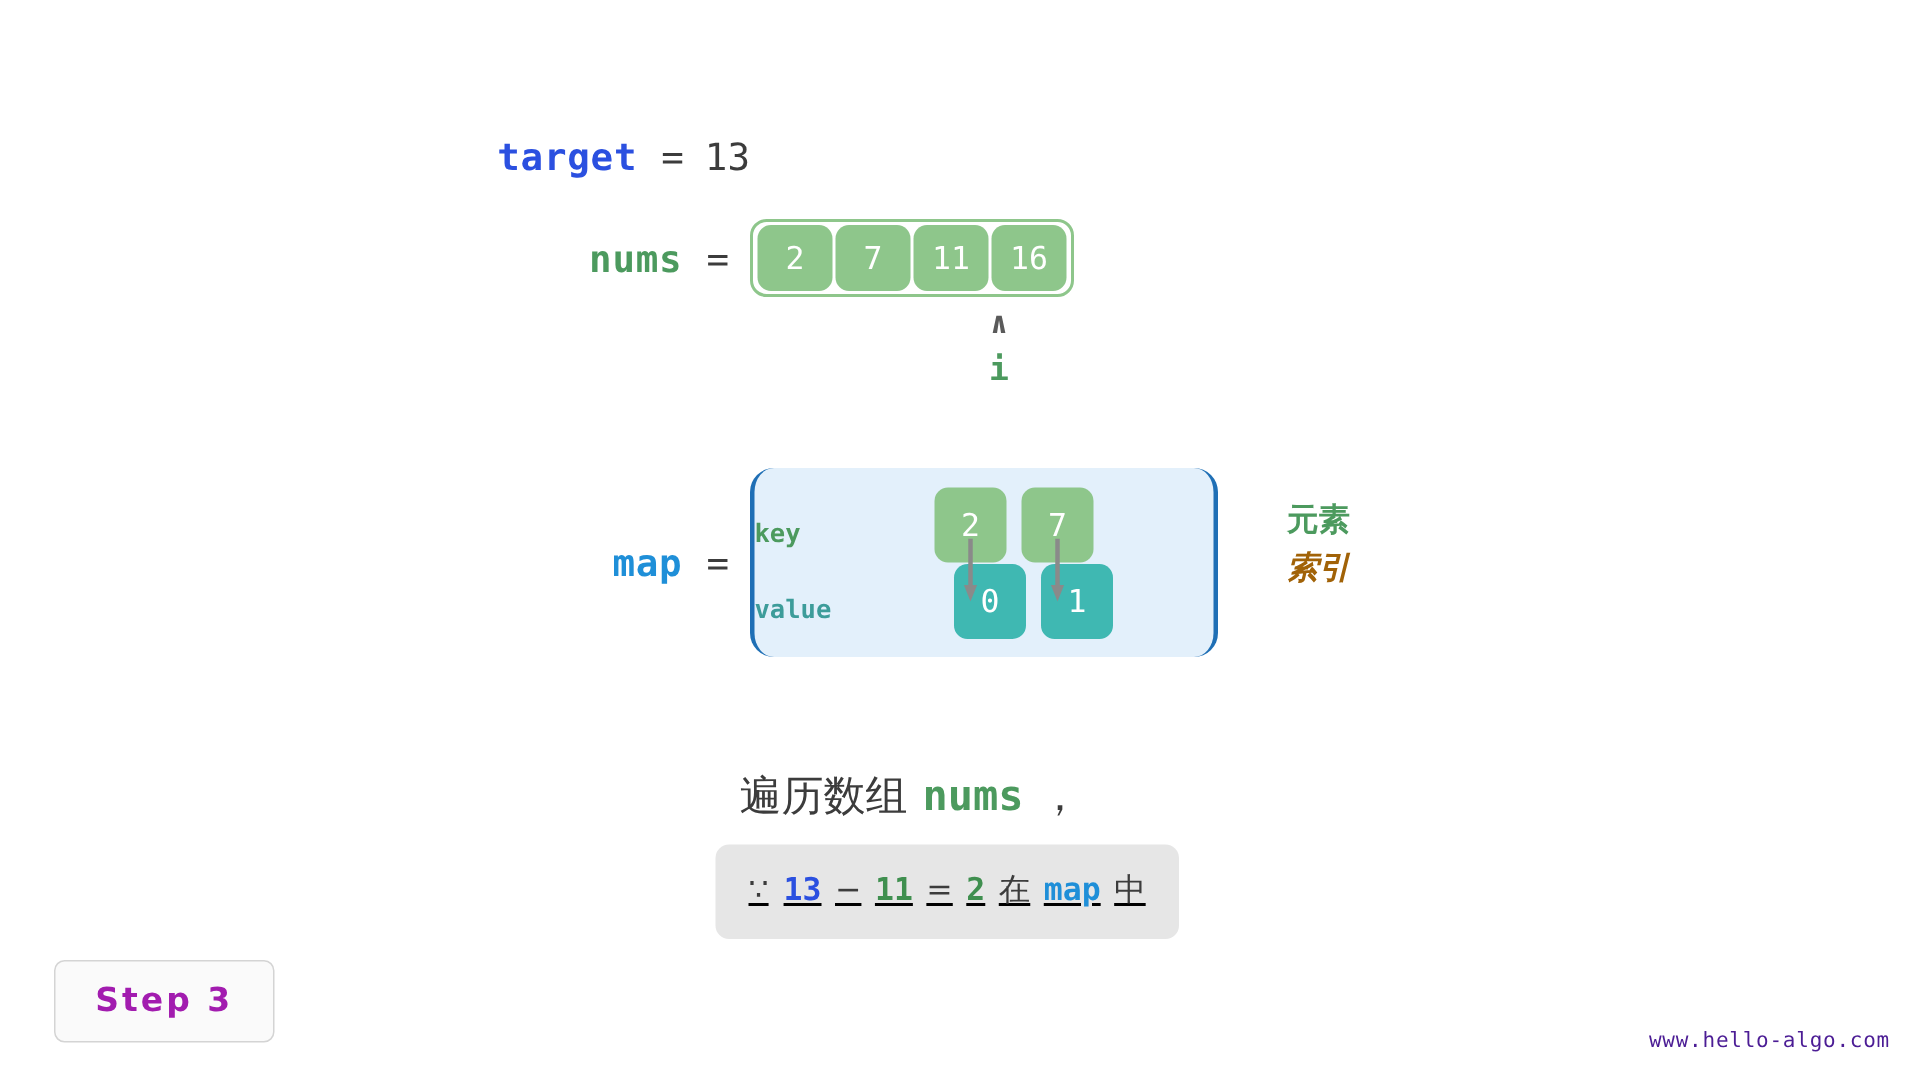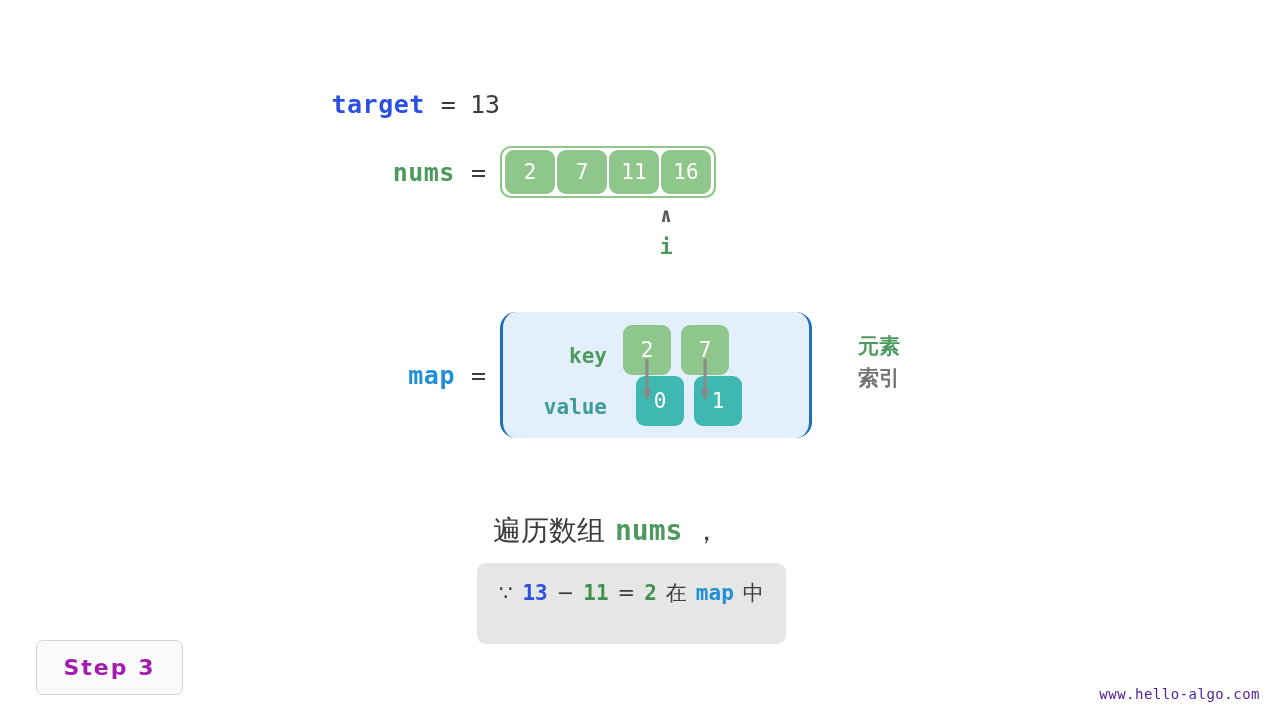--- a/index.html
+++ b/index.html
@@ -103,22 +103,22 @@
     height: 126px;
     box-sizing: border-box;
     padding: 12px 0 12px 0;
   }
   .map-line {
     display: flex; align-items: center; height: 51px;
   }
   .map-line + .map-line { margin-top: 0px; gap: 13px; }
   .map-rowlabel {
     width: 120px;
-    text-align: right;
-    font-size: 21px;
+    text-align: left;
+    font-size: 17px;
     font-weight: bold;
     padding-right: 16px;
     box-sizing: border-box;
     margin-top: 12px;
   }
   .map-rowlabel.key-lbl   { color: #4c9a5e; }
   .map-rowlabel.value-lbl { color: #3d9c9a; }
   .map-cells { display: flex; gap: 10px; }
   .map-cell {
     width: 48px; height: 50px;
@@ -142,21 +142,21 @@
   #map-legend {
     left: 858px; top: 330px;
     display: flex; flex-direction: column; 
   }
   .legend-item {
     font-family: "DejaVu Sans", sans-serif;
     font-size: 21px; font-weight: bold;
     line-height: 32px;
   }
   .legend-item.elem  { color: #4c9a5e; }
-  .legend-item.index { color: #737373; }
+  .legend-item.index { color: #a16207; font-style: italic; }
 
   
   #caption-line {
     left: 493px; top: 512px;
     font-size: 28px;
     color: #3c3c3c;
     font-family: "DejaVu Sans", sans-serif;
     white-space: nowrap;
   }
   #caption-line .code-nums {
@@ -164,22 +164,23 @@
     color: #4c9a5e; font-weight: bold;
     margin: 0 10px;
   }
   #caption-line .comma { color: #3c3c3c; }
 
   
   #note-box {
     left: 477px; top: 563px;
     background: #e6e6e6;
     border-radius: 9px;
-    padding: 12px 22px 32px 22px;
-    box-sizing: border-box;
+    padding: 12px 22px 14px 22px;
+    box-sizing: border-box;
+    text-decoration: underline;
   }
   .note-line {
     font-family: "DejaVu Sans", sans-serif;
     font-size: 21px;
     color: #3c3c3c;
     line-height: 37px;
     white-space: nowrap;
   }
   .note-line .sym { margin-right: 10px; letter-spacing: 0; }
   .m  { font-family: "DejaVu Sans Mono", monospace; font-weight: bold; }

